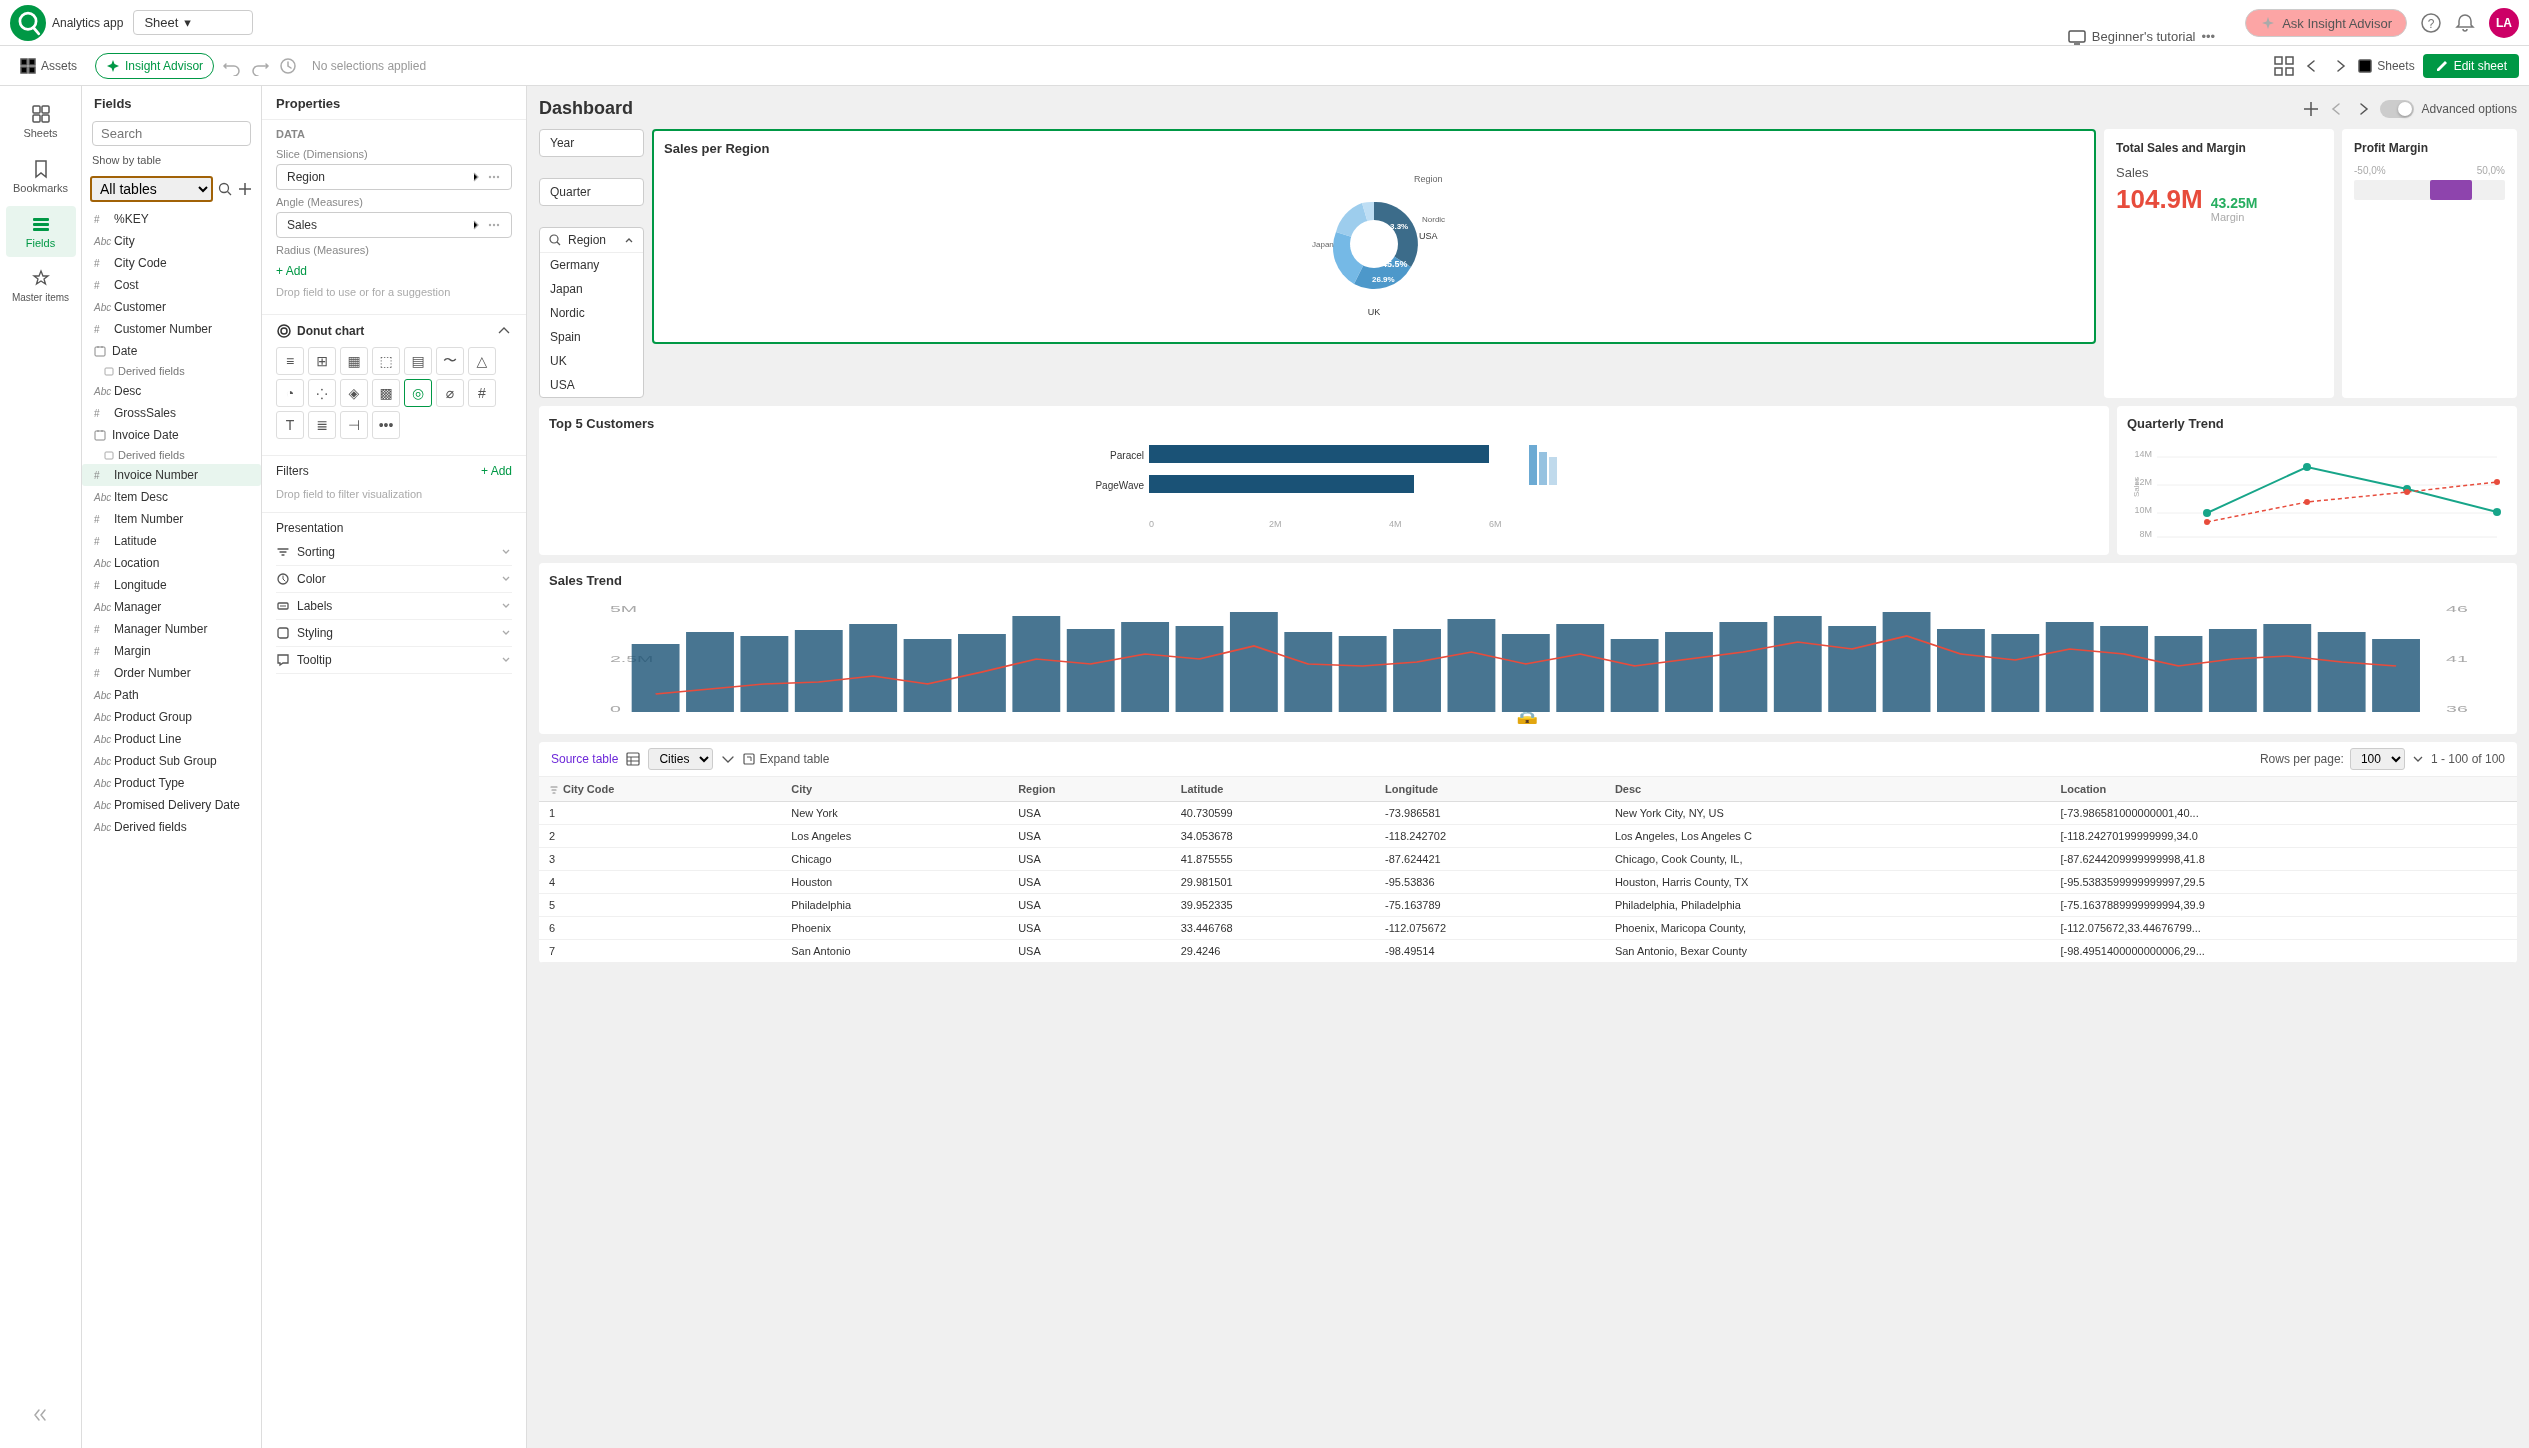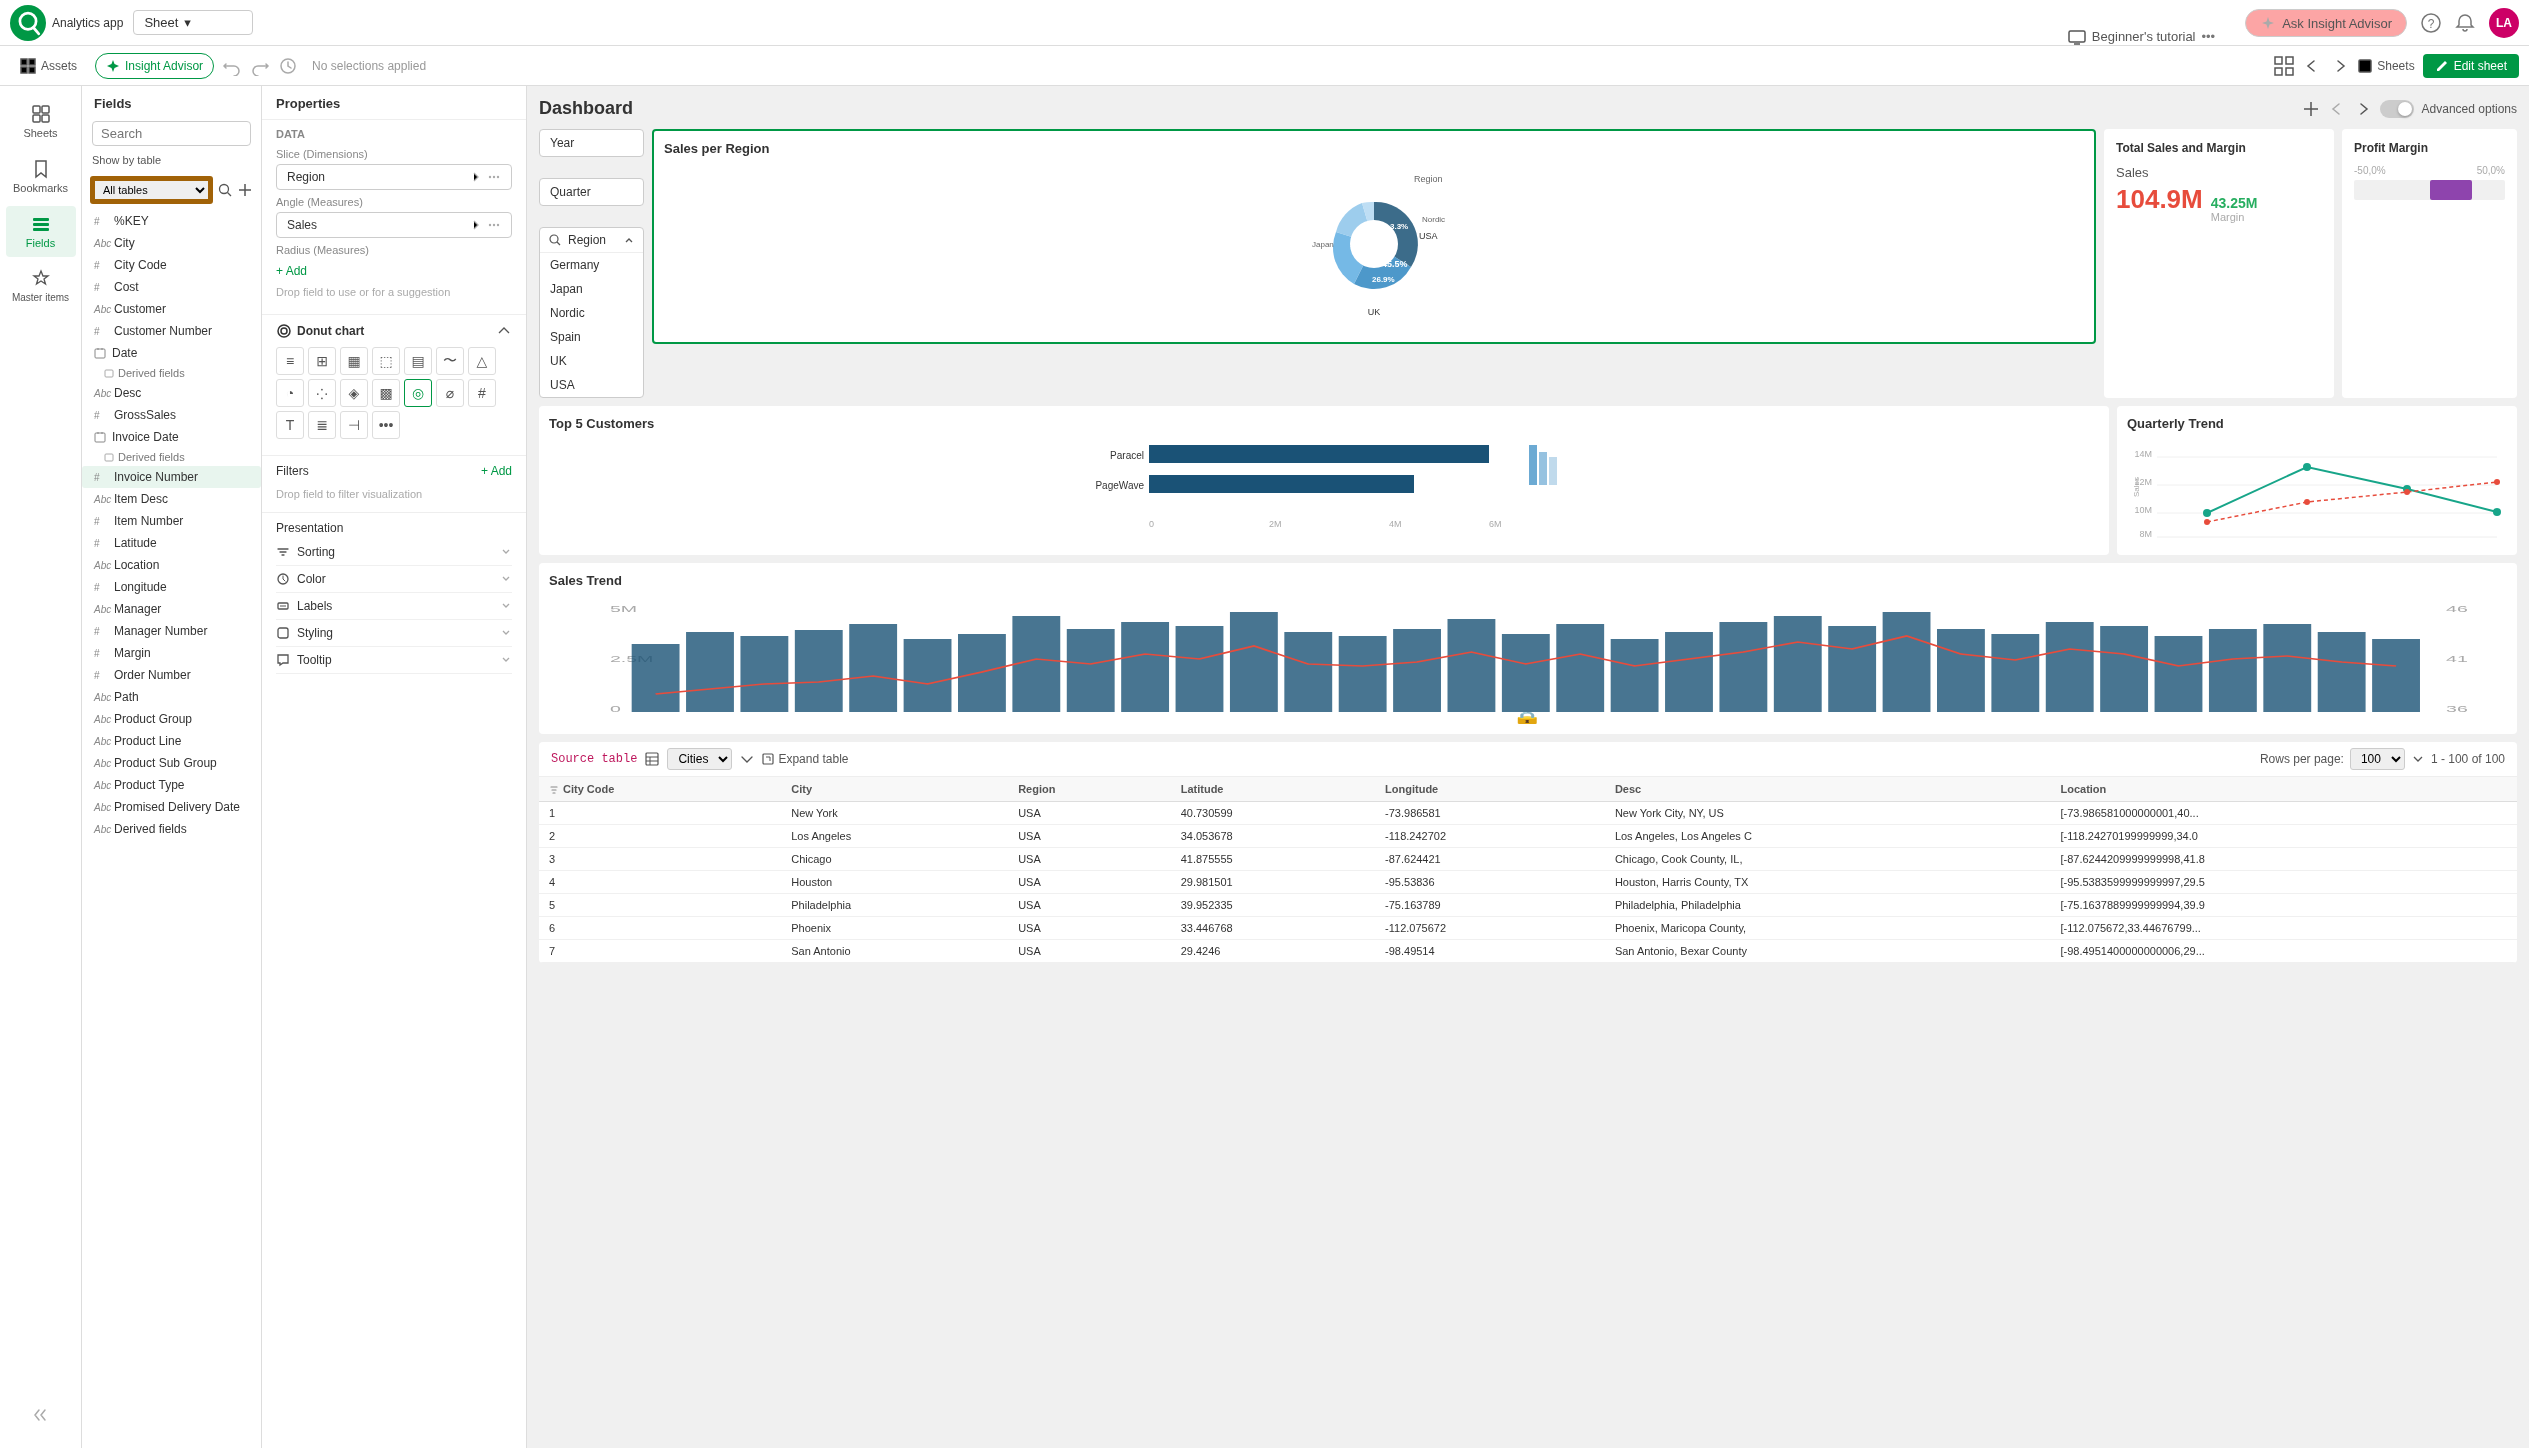--- a/index.html
+++ b/index.html
@@ -264,21 +264,21 @@
     <div class="fields-header">
       <span>Fields</span>
     </div>
     <div class="fields-search">
       <input type="text" style="width: 100%; border: 1px solid rgb(204, 204, 204); border-radius: 4px; padding: 4px 8px; font-size: 13px;" placeholder="Search">
     </div>
     <div class="fields-show">
       <span style="white-space:nowrap;font-size:11px;">Show by table</span>
     </div>
     <div style="padding:2px 8px 6px;display:flex;align-items:center;gap:4px;">
-      <select style="font-size:11px;border:5px solid #a16207;border-radius:3px;padding:2px 4px;flex:1;">
+      <select style="font-size:14px;border:2px solid #a16207;border-radius:3px;padding:2px 4px;flex:1;">
         <option>All tables</option>
       </select>
       <svg width="16" height="16" viewBox="0 0 16 16" fill="none" style="cursor:pointer;flex-shrink:0">
           <circle cx="7" cy="7" r="4.5" stroke="#555" stroke-width="1.3"></circle>
           <line x1="10.5" y1="10.5" x2="14" y2="14" stroke="#555" stroke-width="1.3"></line>
         </svg>
       <svg width="16" height="16" viewBox="0 0 16 16" fill="none" style="cursor:pointer;flex-shrink:0">
           <line x1="8" y1="2" x2="8" y2="14" stroke="#555" stroke-width="1.5"></line>
           <line x1="2" y1="8" x2="14" y2="8" stroke="#555" stroke-width="1.5"></line>
         </svg>
@@ -785,21 +785,21 @@
             <polyline points="49,100 74,95 99,90 124,88 149,82 174,90 199,78 224,65 249,70 274,60 299,65 324,52 349,70 374,72 399,68 424,58 449,70 474,60 499,72 524,65 549,58 574,48 599,55 624,42 649,60 674,66 699,55 724,60 749,72 774,65 799,62 824,68 849,72" fill="none" stroke="#e74c3c" stroke-width="1.5"></polyline>
 
             <text x="450" y="128" font-size="12" fill="#aaa" text-anchor="middle">🔒</text>
           </svg>
         </div>
       </div>
 
       <div class="table-panel">
         <div class="table-header">
           <div class="source-table-area">
-            <span style="color:#be185d;font-family:Liberation Mono, monospace;">Source table</span>
+            <span style="color:#6d28d9;">Source table</span>
             <svg width="14" height="14" viewBox="0 0 14 14" fill="none">
                 <rect x="1" y="1" width="12" height="12" rx="1" stroke="#555" stroke-width="1.2"></rect>
                 <line x1="1" y1="5" x2="13" y2="5" stroke="#555" stroke-width="1"></line>
                 <line x1="1" y1="9" x2="13" y2="9" stroke="#555" stroke-width="1"></line>
                 <line x1="5" y1="5" x2="5" y2="13" stroke="#555" stroke-width="1"></line>
               </svg>
             <select style="border:1px solid #ccc;border-radius:3px;font-size:12px;padding:2px 6px;">
               <option>Cities</option>
             </select>
             <svg width="14" height="14" viewBox="0 0 14 14" fill="none" style="cursor:pointer">

